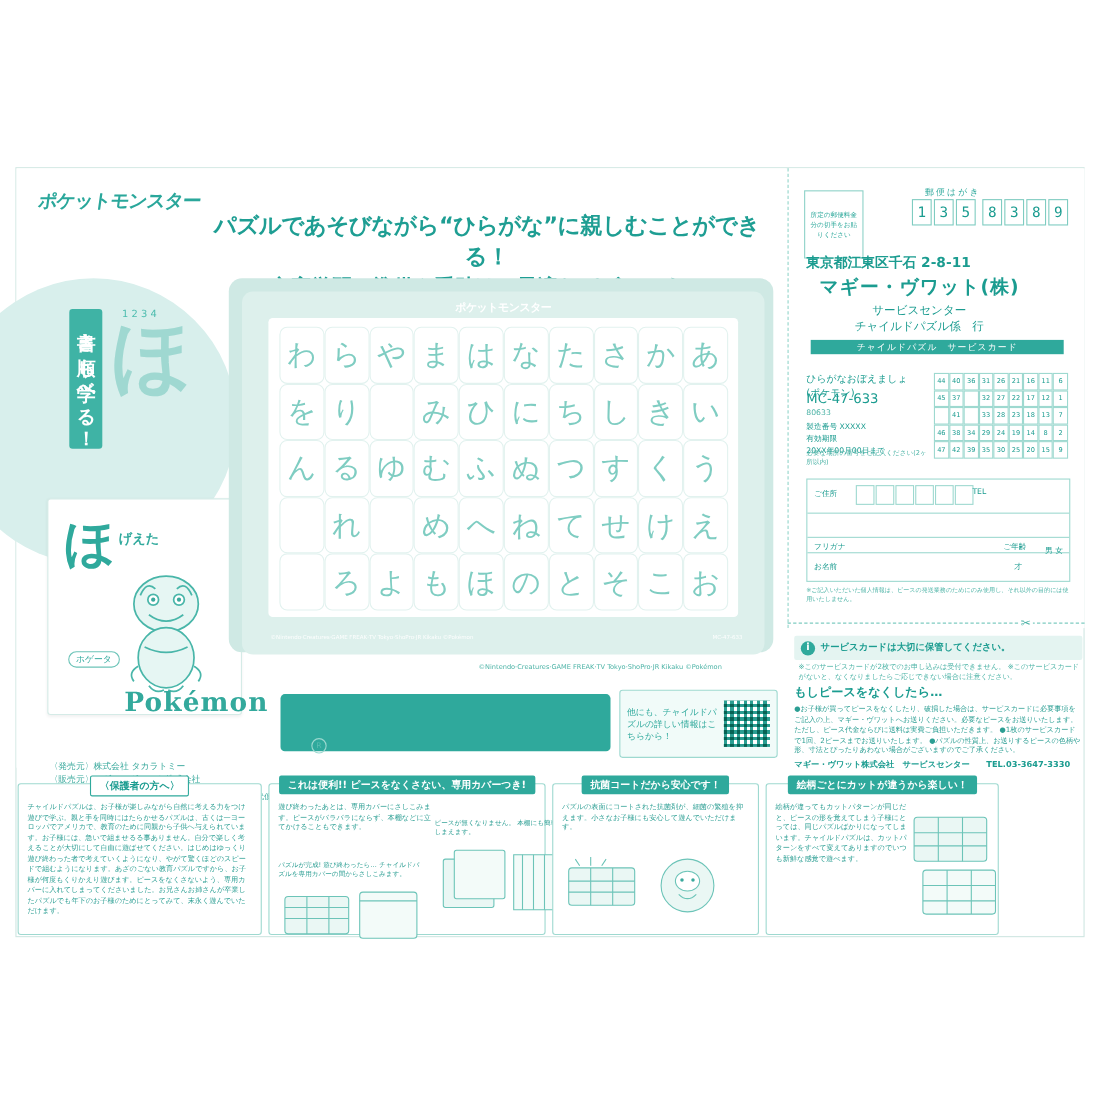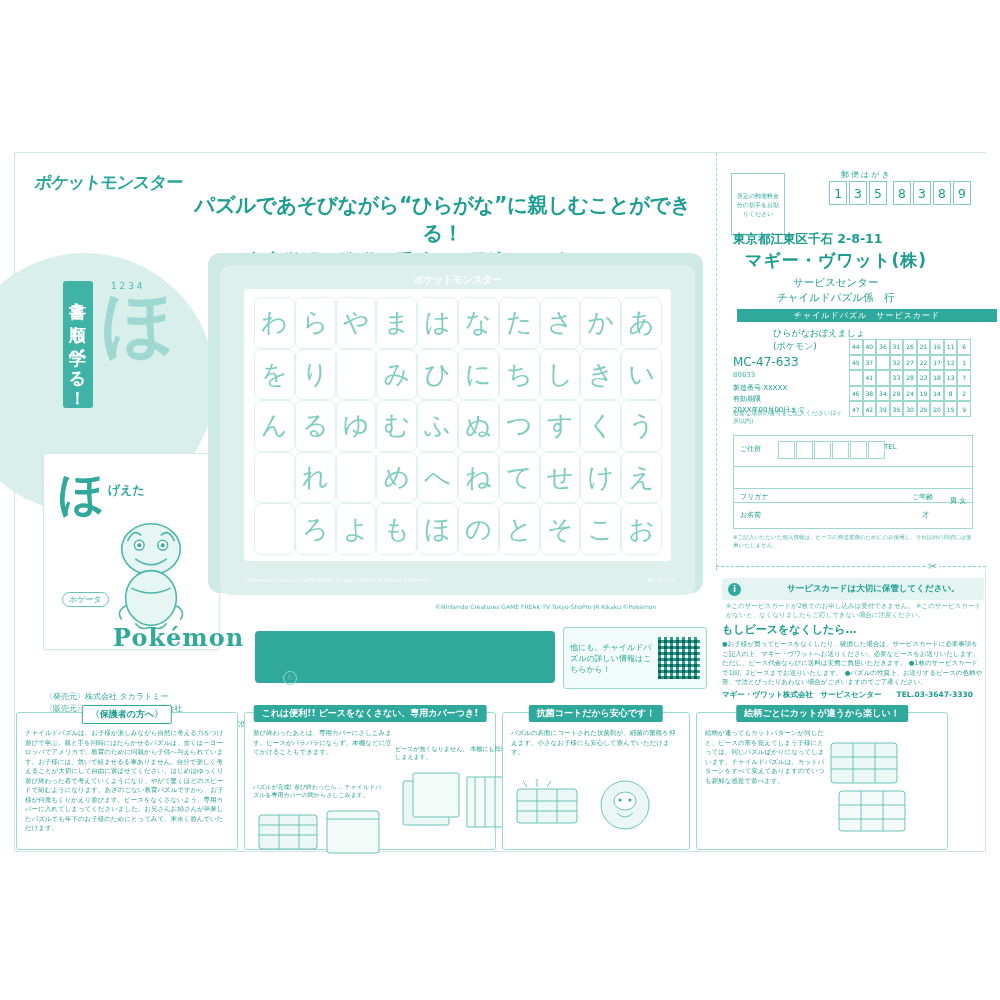--- a/index.html
+++ b/index.html
@@ -198,24 +198,24 @@
   .pc-addr{
     position:absolute;left:16px;top:78px;font-size:12.5px;color:#1b9c90;font-weight:bold;
   }
   .pc-name{
     position:absolute;left:28px;top:96px;font-size:17px;color:#1b9c90;font-weight:bold;letter-spacing:1px;
   }
   .pc-dept{
     position:absolute;left:60px;top:122px;font-size:10.5px;color:#1b9c90;line-height:15px;text-align:center;
   }
   .pc-bar{
-    position:absolute;left:20px;top:156px;width:260px;height:13px;background:#2fa99c;
+    position:absolute;left:20px;top:156px;width:230px;height:13px;background:#2fa99c;
     color:#fff;font-size:8px;display:flex;align-items:center;justify-content:center;letter-spacing:1px;
   }
-  .pc-sec-title{position:absolute;left:16px;top:174px;font-size:9px;color:#1b9c90;line-height:13px;margin-left:40px;}
+  .pc-sec-title{position:absolute;left:16px;top:186px;font-size:9px;color:#1b9c90;line-height:13px;}
   .pc-model{position:absolute;left:16px;top:202px;font-size:12px;color:#1b9c90;}
   .pc-jan{position:absolute;left:16px;top:218px;font-size:7px;color:#4cb3a6;}
   .pc-mfg{position:absolute;left:16px;top:230px;font-size:7px;color:#1b9c90;line-height:11px;}
   .pc-note{position:absolute;left:16px;top:256px;font-size:6px;color:#4cb3a6;line-height:8px;width:110px;}
 
   .numgrid{
     position:absolute;left:132px;top:186px;width:122px;height:78px;
     display:grid;grid-template-columns:repeat(9,1fr);grid-template-rows:repeat(5,1fr);
   }
   .numgrid div{
@@ -239,37 +239,37 @@
 
   
   .pc-keep{
     position:absolute;left:722px;top:578px;width:262px;height:22px;
     background:#e4f4f1;border-radius:2px;display:flex;align-items:center;
   }
   .pc-keep .ic{
     width:13px;height:13px;border-radius:50%;background:#2fa99c;color:#fff;
     font-size:9px;display:flex;align-items:center;justify-content:center;margin:0 5px 0 6px;font-weight:bold;
   }
-  .pc-keep .t{font-size:8.5px;color:#1b9c90;font-weight:bold;margin-left:41px;}
+  .pc-keep .t{font-size:8.5px;color:#1b9c90;font-weight:bold;}
   .pc-keep-sub{position:absolute;left:726px;top:602px;width:256px;font-size:6.5px;color:#4cb3a6;line-height:9px;}
 
   .lost-title{position:absolute;left:722px;top:622px;font-size:11px;color:#1b9c90;font-weight:bold;}
   .lost-body{position:absolute;left:722px;top:640px;width:262px;font-size:6.5px;color:#2b9e93;line-height:9.5px;}
   .lost-contact{position:absolute;left:722px;top:690px;width:262px;font-size:7.5px;color:#1b9c90;font-weight:bold;}
 
   
   .panels{position:absolute;left:16px;top:712px;width:968px;height:138px;display:flex;gap:6px;}
   .panel{
     position:relative;border:1px solid #9ed9d0;border-radius:3px;background:#fff;
     box-sizing:border-box;
   }
   .p1{width:222px;padding-left:22px;}
   .p2{width:252px;}
   .p3{width:188px;}
-  .p4{width:252px;padding-left:27px;}
+  .p4{width:212px;padding-left:27px;}
   .panel-title{
     position:absolute;left:50%;transform:translateX(-50%);top:-8px;
     background:#2fa99c;color:#fff;font-size:9px;font-weight:bold;
     padding:2px 8px;border-radius:2px;white-space:nowrap;
   }
   .panel-title.plain{
     background:#fff;color:#1b9c90;border:1px solid #2fa99c;
   }
   .panel-body{position:absolute;left:8px;top:16px;right:8px;font-size:6.5px;color:#2b9e93;line-height:9.5px;}
   .panel-body.p2b{width:140px;}

